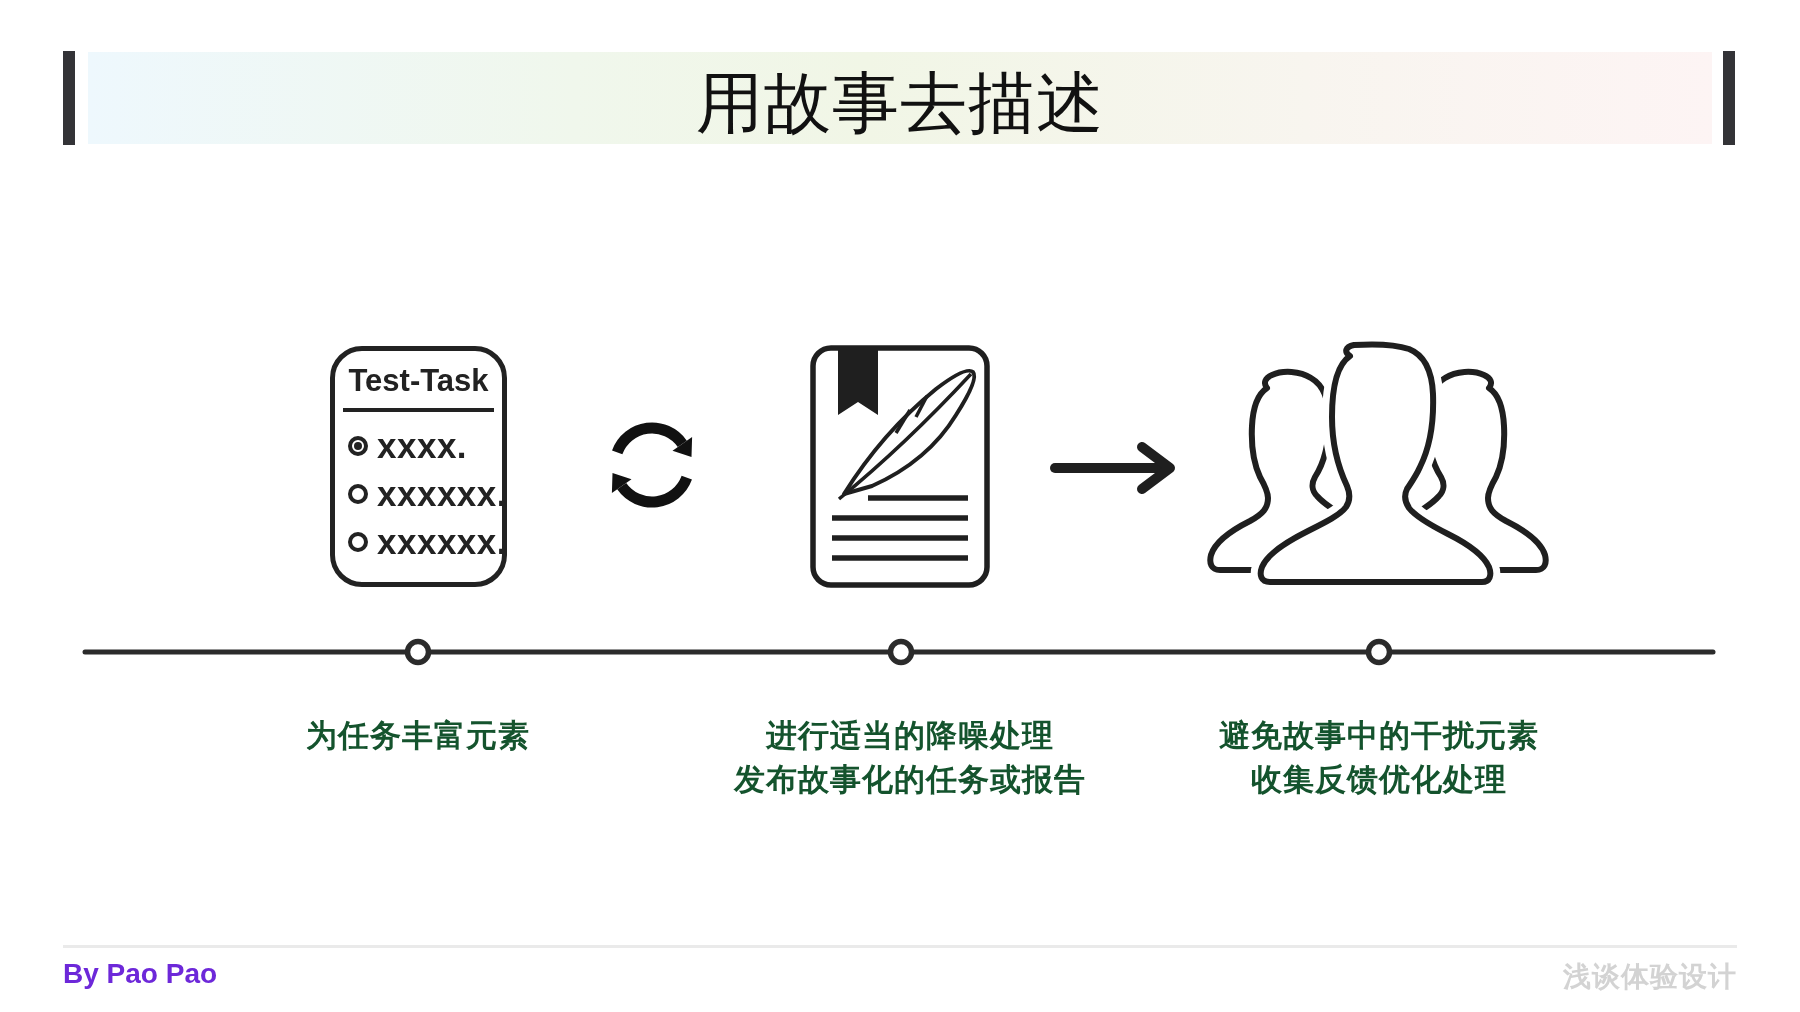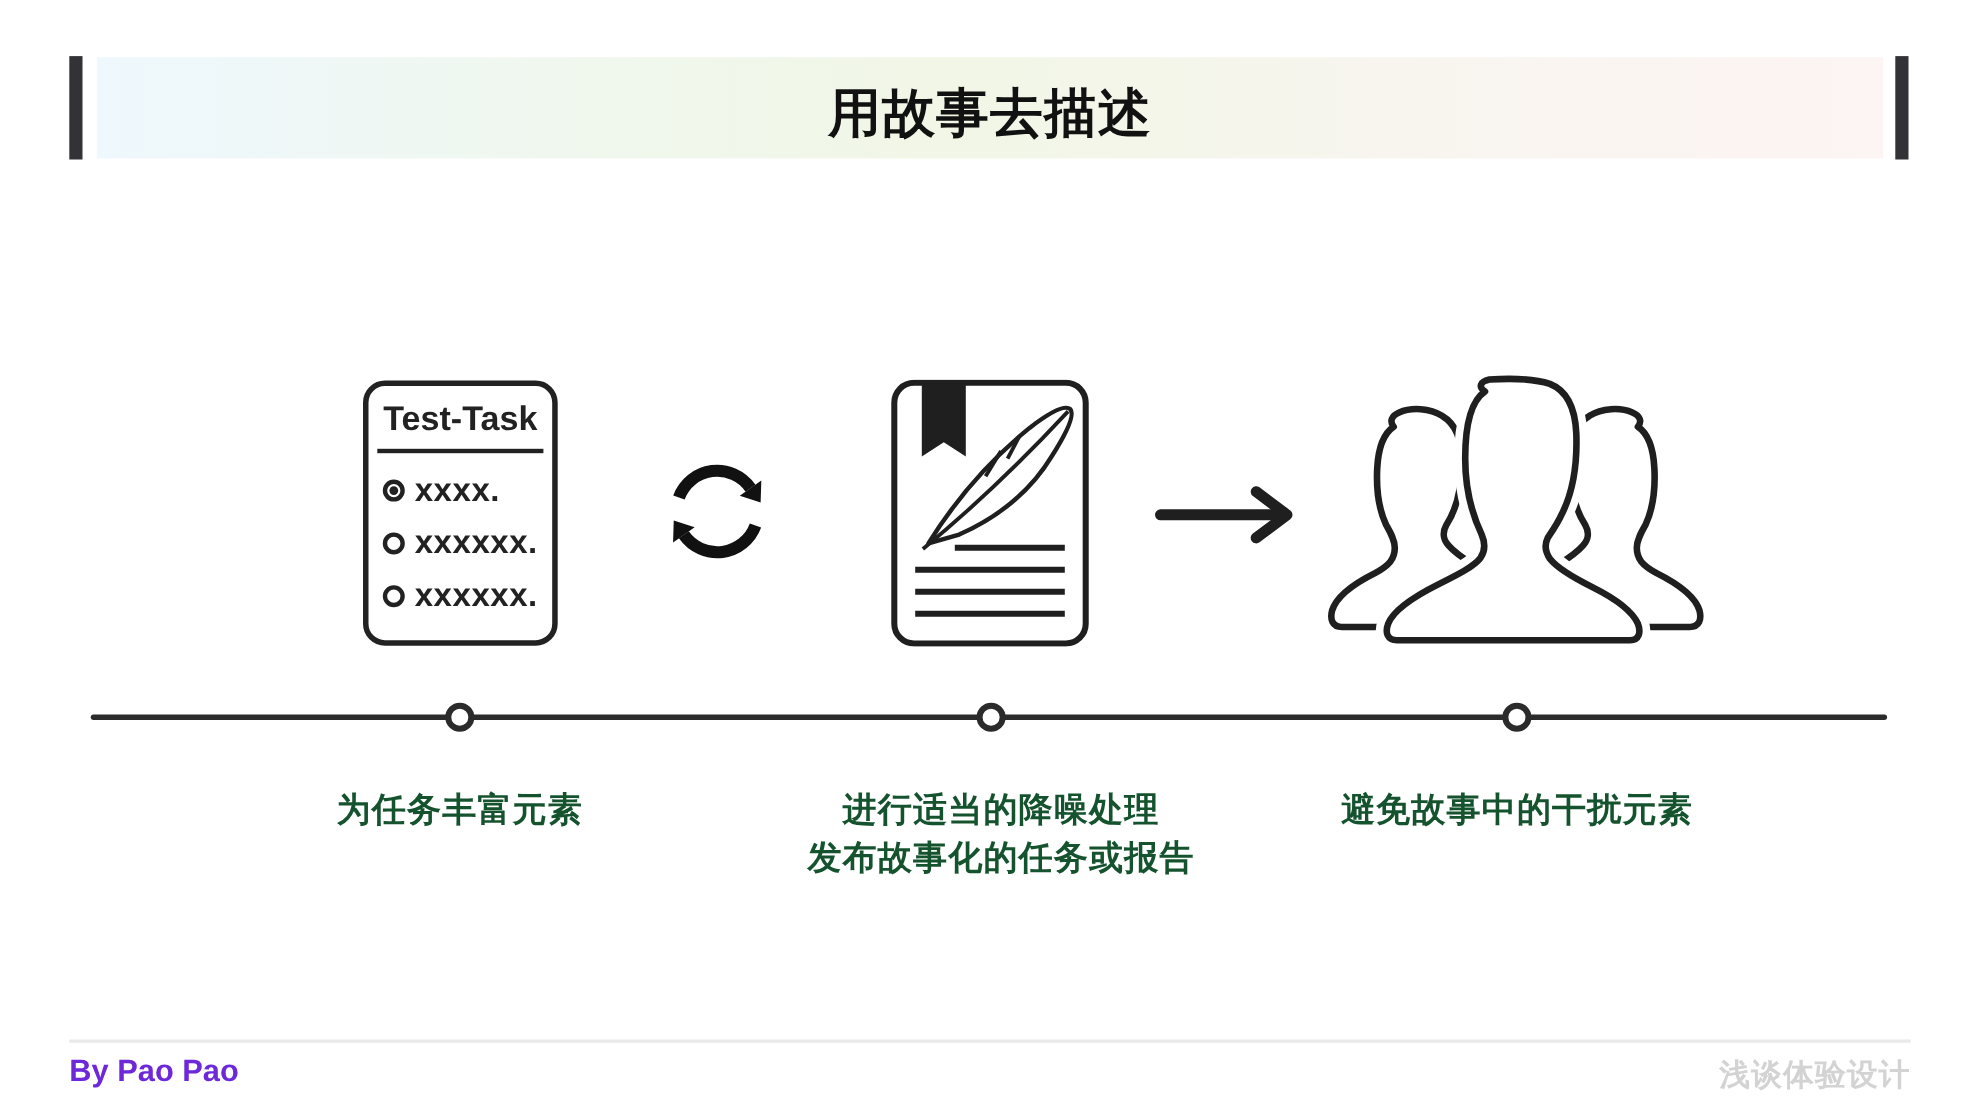--- a/index.html
+++ b/index.html
@@ -13,39 +13,39 @@
   
   .side-bar{position:absolute;top:51px;width:12px;height:94px;background:#333337;}
   .side-bar.left{left:63px;}
   .side-bar.right{left:1723px;}
   .banner{
     position:absolute;left:88px;top:52px;width:1624px;height:92px;
     background:linear-gradient(90deg,#eef8fd 0%,#f0f7ec 30%,#f1f6e6 48%,#f8f5ef 75%,#fdf4f4 100%);
     display:flex;align-items:center;justify-content:center;
   }
   .banner-title{
-    padding-top:10px;font-size:48px;font-weight:700;color:#111;letter-spacing:1px;
+    padding-top:10px;font-size:67px;font-weight:400;color:#111;letter-spacing:1px;
   }
 
   
   .task-card{
     position:absolute;left:330px;top:346px;width:177px;height:241px;
-    box-sizing:border-box;border:5px solid #222;border-radius:20px;background:#fff;
+    box-sizing:border-box;border:5px solid #222;border-radius:32px;background:#fff;
   }
   .task-card-title{margin-top:12px;text-align:center;font-size:31px;font-weight:800;color:#222;}
   .task-card-divider{margin:9px 8px 0 8px;height:4px;background:#222;}
   .task-row{display:flex;align-items:center;height:28px;margin:20px 0 0 13px;}
   .task-radio{
     position:relative;width:20px;height:20px;box-sizing:border-box;
     border:4px solid #222;border-radius:50%;flex:0 0 auto;
   }
   .task-radio.selected::after{
     content:'';position:absolute;inset:2px;background:#222;border-radius:50%;
   }
-  .task-row-text{margin-left:9px;font-size:30px;font-weight:700;color:#222;letter-spacing:0.5px;}
+  .task-row-text{margin-left:9px;font-size:35px;font-weight:700;color:#222;letter-spacing:0.5px;}
 
   
   .icon-refresh{position:absolute;left:600px;top:413px;width:104px;height:104px;}
   .icon-document{position:absolute;left:810px;top:345px;width:180px;height:243px;}
   .icon-arrow{position:absolute;left:1046px;top:440px;width:134px;height:56px;}
   .icon-people{position:absolute;left:1206px;top:344px;width:344px;height:244px;overflow:visible;}
 
   
   .timeline{position:absolute;left:0;top:635px;width:1800px;height:36px;}
 
@@ -152,19 +152,20 @@
 
   <div class="step-label s1">
     <div>为任务丰富元素</div>
   </div>
   <div class="step-label s2">
     <div>进行适当的降噪处理</div>
     <div>发布故事化的任务或报告</div>
   </div>
   <div class="step-label s3">
     <div>避免故事中的干扰元素</div>
+    <div>收集反馈优化处理</div>
   </div>
 
   <div class="footer-divider"></div>
   <div class="footer-author">By Pao Pao</div>
   <div class="footer-brand">浅谈体验设计</div>
 
 </div>
 
 </body></html>

